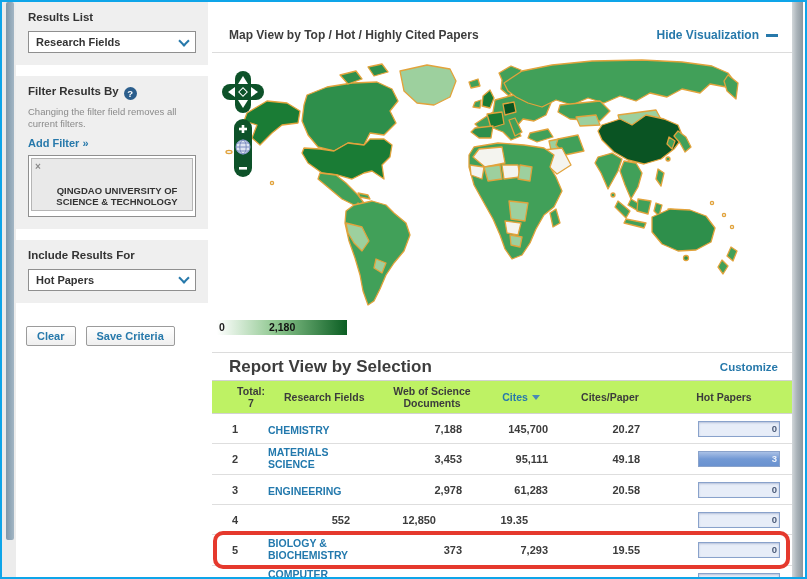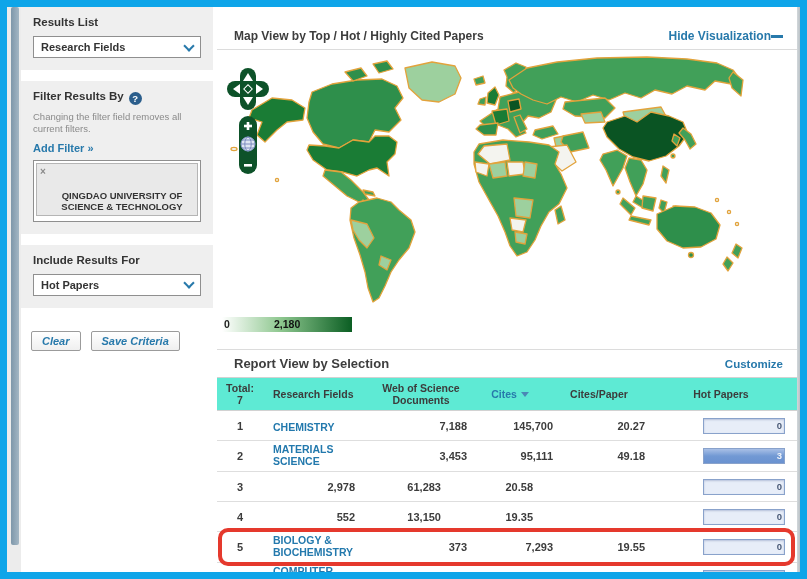--- a/index.html
+++ b/index.html
@@ -1,16 +1,16 @@
 <!DOCTYPE html>
 <html><head>
 <meta charset="utf-8">
 <style>
   html,body{margin:0;padding:0;background:#fff;font-family:"Liberation Sans",sans-serif;}
-  .page{position:relative;width:807px;height:579px;background:#fff;border:7px solid #0ea5e9;box-sizing:border-box;overflow:hidden;}
+  .page{position:relative;width:807px;height:579px;background:#fff;border:2px solid #0ea5e9;box-sizing:border-box;overflow:hidden;}
 
   
   .left-track{position:absolute;left:0;top:0;width:14px;height:100%;background:#ececec;}
   .left-thumb{position:absolute;left:4px;top:0;width:8px;height:538px;border-radius:2px;
     background:linear-gradient(to right,#7e97aa,#a3b6c4);}
 
   
   .sidebar{position:absolute;left:14px;top:0;width:192px;}
   .side-section{background:#efefef;padding:9px 12px 12px;margin-bottom:11px;box-sizing:border-box;}
   .side-label{font-size:11.5px;font-weight:bold;color:#333;}
@@ -22,45 +22,45 @@
   .help-badge{display:inline-flex;width:13px;height:13px;border-radius:50%;background:#2b5e8c;color:#fff;
     font-size:9.5px;font-weight:bold;align-items:center;justify-content:center;vertical-align:-2px;margin-left:5px;cursor:pointer;}
   .note{font-size:9.5px;color:#8a8a8a;margin-top:6px;line-height:1.25;}
   .add-filter{font-size:11px;font-weight:bold;color:#2779ab;margin-top:7px;display:inline-block;cursor:pointer;}
   .filter-box{margin-top:4px;background:#fff;border:1px solid #8f8f8f;height:56px;padding:2px;box-sizing:content-box;}
   .filter-tag{position:relative;background:#e9e9e9;border:1px solid #b5b5b5;font-size:9.5px;font-weight:bold;color:#333;
     text-align:center;padding:2px 2px 2px 12px;white-space:pre-line;line-height:1.25;}
   .tag-x{position:absolute;left:3px;top:2px;color:#8a8a8a;font-size:10px;font-weight:bold;cursor:pointer;}
   .btn-row{padding:12px 10px;display:flex;gap:10px;}
   .btn{background:linear-gradient(#ffffff,#efefef);border:1px solid #9b9b9b;border-radius:2px;color:#2779ab;
-    font-weight:bold;font-size:11px;padding:3px 10px;font-family:inherit;cursor:pointer;font-style:italic;}
+    font-weight:bold;font-size:11px;padding:3px 10px;font-family:inherit;cursor:pointer;}
 
   
   .main{position:absolute;left:210px;top:0;width:580px;height:100%;}
-  .map-header{height:43px;border-bottom:1px solid #dcdcdc;display:flex;align-items:center;
+  .map-header{height:51px;border-bottom:1px solid #dcdcdc;display:flex;align-items:center;
     justify-content:space-between;padding:16px 14px 0 17px;box-sizing:border-box;}
   .panel-title{font-size:12px;font-weight:bold;color:#3d3d3d;}
-  .blue-link{font-size:12px;font-weight:bold;color:#2779ab;text-decoration:none;display:flex;align-items:center;cursor:pointer;}
+  .blue-link{font-size:12px;font-weight:bold;color:#2779ab;text-decoration:none;display:flex;align-items:center;gap:7px;cursor:pointer;}
   .minus-glyph{width:12px;height:3px;background:#2779ab;display:inline-block;}
 
   .map-area{position:relative;height:299px;border-bottom:1px solid #dcdcdc;background:#fff;}
   .world-svg{position:absolute;left:0;top:0;}
   .map-controls{position:absolute;left:10px;top:16px;cursor:pointer;}
   .legend{position:absolute;left:5px;bottom:17px;width:130px;height:15px;
     background:linear-gradient(to right,#ffffff,#8ec78f 45%,#0b5e23);}
   .legend-min{position:absolute;left:2px;top:1px;font-size:10.5px;font-weight:bold;color:#222;}
   .legend-max{position:absolute;left:52px;top:1px;font-size:10.5px;font-weight:bold;color:#111;}
 
   .report-header{height:27px;display:flex;align-items:center;justify-content:space-between;padding:0 14px 0 17px;box-sizing:border-box;}
-  .report-header .panel-title{font-size:13px;}
+  .report-header .panel-title{font-size:17px;}
   .report-header .blue-link{font-size:11.5px;}
 
   
-  .t-head{display:flex;align-items:center;background:#5eead4;border-top:1px solid #d2d2d2;border-bottom:1px solid #d2d2d2;
-    min-height:32px;font-size:10.5px;font-weight:bold;color:#3c3c3c;}
+  .t-head{display:flex;align-items:center;background:#bef264;border-top:1px solid #d2d2d2;border-bottom:1px solid #d2d2d2;
+    min-height:32px;font-size:10.5px;font-weight:bold;color:#3c3c3c;padding-left:16px;}
   .c-rank{width:46px;text-align:center;flex-shrink:0;}
   .c-field{width:112px;padding-right:4px;flex-shrink:0;}
   .c-docs{width:92px;text-align:center;flex-shrink:0;}
   .c-cites{width:86px;text-align:center;flex-shrink:0;}
   .c-cpp{width:92px;text-align:center;flex-shrink:0;}
   .c-hot{flex:1;text-align:center;}
   .t-head .c-field{text-align:left;padding-left:10px;box-sizing:border-box;}
   .th-cites{color:#2779ab;cursor:pointer;}
   .sort-tri{display:inline-block;width:0;height:0;border-left:4px solid transparent;border-right:4px solid transparent;
     border-top:5px solid #4a88b5;margin-left:4px;vertical-align:1px;}
@@ -291,34 +291,35 @@
         <div class="c-cpp num">49.18</div>
         <div class="c-hot">
             <div class="hot-bar filled">
               <span class="hot-val">3</span>
             </div>
           </div>
       </div>
 
       <div class="t-row">
         <div class="c-rank">3</div>
+        <div class="c-field"><a class="field-link">ENGINEERING</a></div>
         <div class="c-docs num">2,978</div>
         <div class="c-cites num">61,283</div>
         <div class="c-cpp num">20.58</div>
         <div class="c-hot">
             <div class="hot-bar">
               <span class="hot-val">0</span>
             </div>
           </div>
       </div>
 
       <div class="t-row">
         <div class="c-rank">4</div>
         <div class="c-docs num">552</div>
-        <div class="c-cites num">13,150</div>
+        <div class="c-cites num">12,850</div>
         <div class="c-cpp num">19.35</div>
         <div class="c-hot">
             <div class="hot-bar">
               <span class="hot-val">0</span>
             </div>
           </div>
       </div>
 
       <div class="t-row">
         <div class="red-box"></div>

